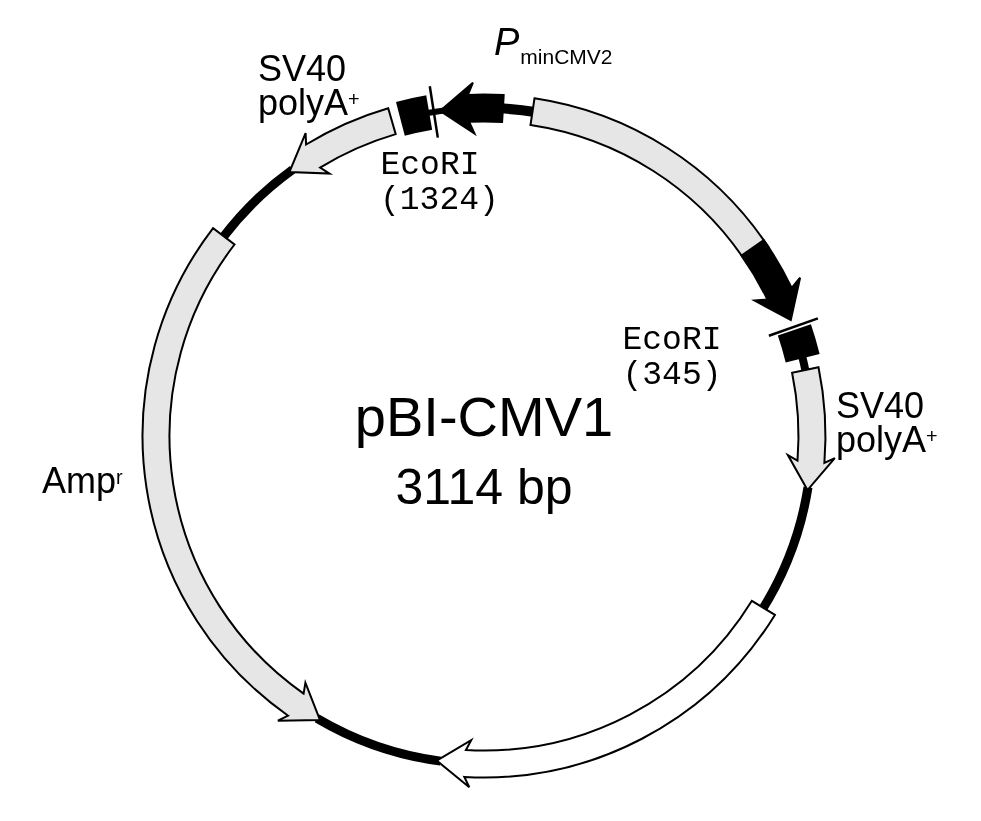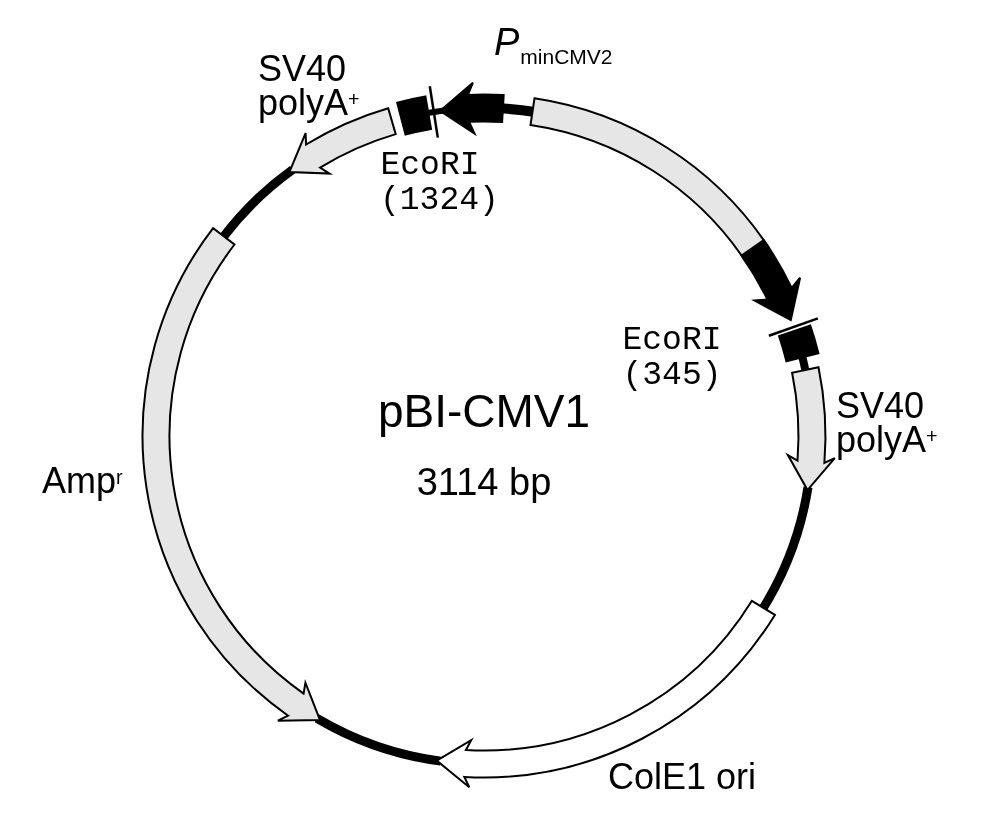--- a/index.html
+++ b/index.html
@@ -4,22 +4,22 @@
 <style>
   html,body{margin:0;padding:0;background:#ffffff;overflow:hidden;}
   #figure{position:relative;width:981px;height:821px;background:#ffffff;
           font-family:"Liberation Sans", sans-serif;color:#000;padding-left:8px;}
   #map-svg{position:absolute;left:0;top:0;}
   .lbl{position:absolute;font-size:36px;line-height:0.95;white-space:nowrap;color:#000;}
   .lbl.serif{font-family:Liberation Mono, monospace;font-size:33px;line-height:1.05;text-align:center;}
   .lbl sup{font-size:0.55em;vertical-align:0.45em;line-height:0;}
   .p-main{font-style:italic;font-size:38px;}
   .p-sub{font-size:21px;position:relative;top:9px;left:1px;}
-  .title-line{font-size:46px;}
-  .size-line{font-size:38px;}
+  .title-line{font-size:56px;}
+  .size-line{font-size:50px;}
   .center-text{text-align:center;width:300px;}
 </style>
 </head>
 <body>
 
 <div id="figure">
 
   <svg id="map-svg" width="981" height="821" viewBox="0 0 981 821">
       <path d="M 498.3 108.3 A 328 328 0 0 1 536.4 112.2 " fill="none" stroke="#000000" stroke-width="10"></path>
       <path d="M 424.2 113.5 A 328 328 0 0 1 444.0 110.4 " fill="none" stroke="#000000" stroke-width="6"></path>
@@ -61,23 +61,20 @@
     <div><span>EcoRI</span></div>
     <div><span>(345)</span></div>
   </div>
 
 
   <div class="lbl" style="left:836px;top:389px">
     <div><span>SV40</span></div>
     <div><span>polyA</span><sup>+</sup></div>
   </div>
 
-  <div class="lbl" style="left:608px;top:760px">
-    <span>ColE1 ori</span>
-  </div>
 
   <div class="lbl" style="left:42px;top:464px">
     <span>Amp</span><sup>r</sup>
   </div>
 
   <div class="lbl center-text title-line" style="left:334px;top:390px">
     <span>pBI-CMV1</span>
   </div>
 
   <div class="lbl center-text size-line" style="left:334px;top:464px">

